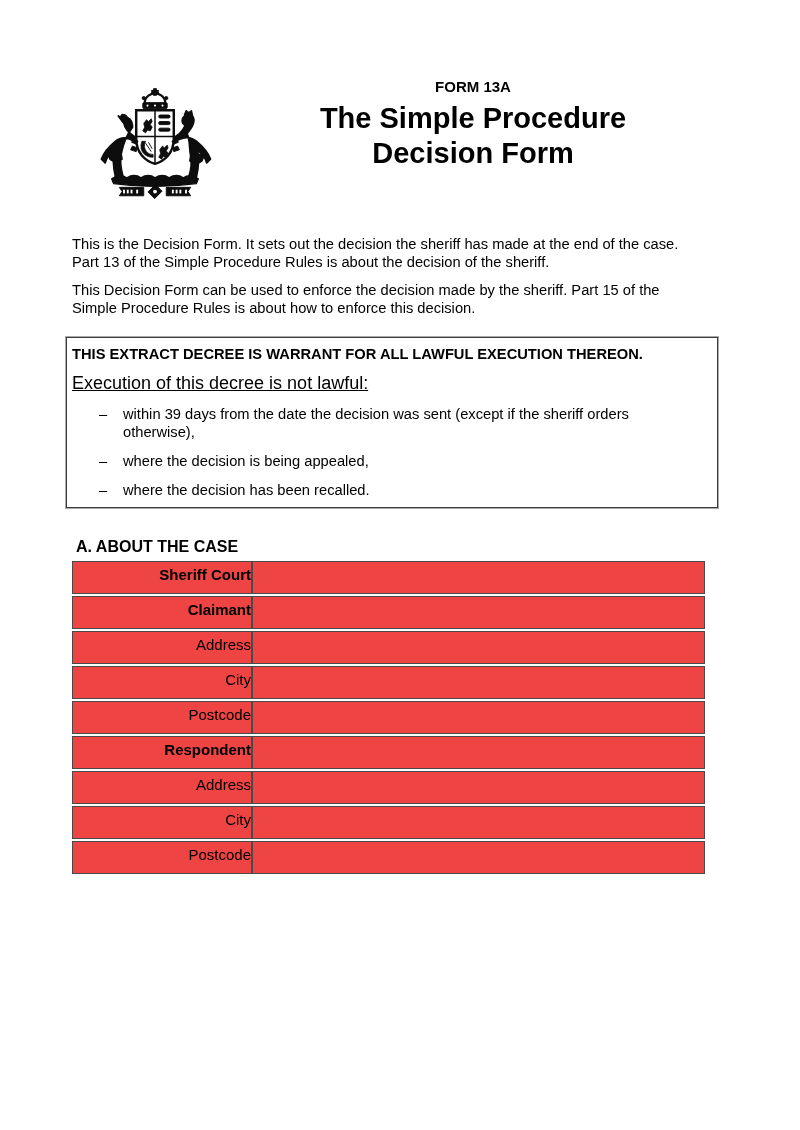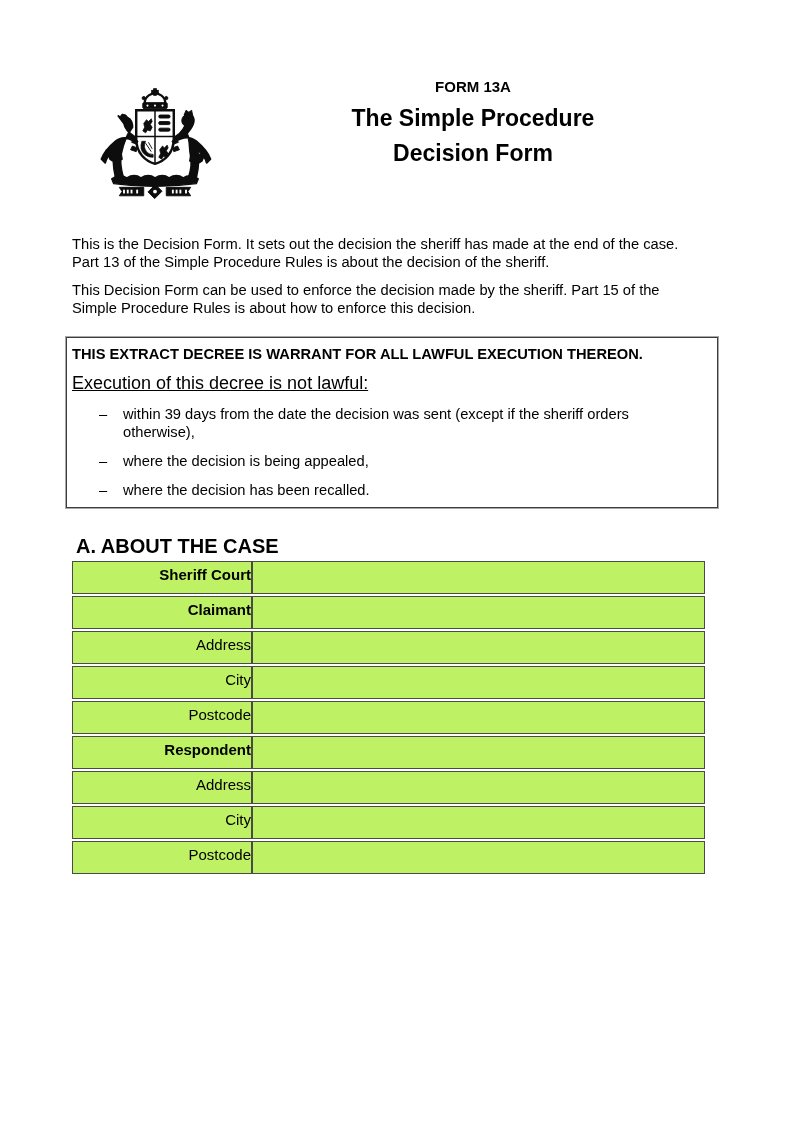--- a/index.html
+++ b/index.html
@@ -8,48 +8,48 @@
     font-family:"Liberation Sans","DejaVu Sans",sans-serif;
     position:relative;overflow:hidden;
   }
   .pre{white-space:pre-line;}
 
   
   .header{position:relative;height:206px;}
   .arms{position:absolute;left:93px;top:86px;width:124px;height:120px;}
   .titleblock{position:absolute;left:161px;top:78px;width:624px;text-align:center;}
   .form-number{font-size:15px;font-weight:bold;line-height:17px;margin-bottom:6px;}
-  .page-title{font-size:23px;font-weight:bold;line-height:35px;}
+  .page-title{font-size:29px;font-weight:bold;line-height:35px;}
 
   
   .intro{margin:30px 60px 0 72px;}
   .intro p{margin:0 0 11px 0;font-size:14.7px;line-height:17.5px;}
 
   
   .warrant-box{
     margin:20px 0 0 66px;width:637px;box-sizing:content-box;
     border:1px solid #3d3d3d;outline:1px solid #a8a8a8;
     padding:8px 8px 8px 5px;background:#fff;
   }
   .warrant-heading{font-size:14.7px;font-weight:bold;line-height:17px;margin:0;}
   .warrant-intro{font-size:18px;line-height:17px;margin:12px 0 13px 0;text-decoration:underline;}
   .warrant-list{list-style:none;margin:0;padding:0 0 0 27px;}
   .warrant-list li{display:flex;margin:0 0 11px 0;font-size:14.7px;line-height:18px;}
   .warrant-list li:last-child{margin-bottom:0;}
   .dash{width:24px;flex:none;}
   .btext{flex:1;}
 
   
-  .section-heading{margin:30px 0 6px 76px;font-size:20px;font-weight:bold;line-height:17px;}
+  .section-heading{margin:30px 0 6px 76px;font-size:16px;font-weight:bold;line-height:17px;}
   table.case{
     margin-left:72px;width:633px;
     border-collapse:separate;border-spacing:0 2px;margin-top:-2px;
   }
   table.case td{
-    border:1px solid #4a4a4a;background:#bef264;
+    border:1px solid #4a4a4a;background:#ef4444;
     height:33px;box-sizing:border-box;vertical-align:top;
     font-size:15px;line-height:17px;padding:4px 0 0 0;
   }
   td.lab{width:180px;text-align:right;padding-right:10px;}
   td.lab.bold{font-weight:bold;}
   td.val{width:453px;}
 </style>
 </head>
 <body>
 

